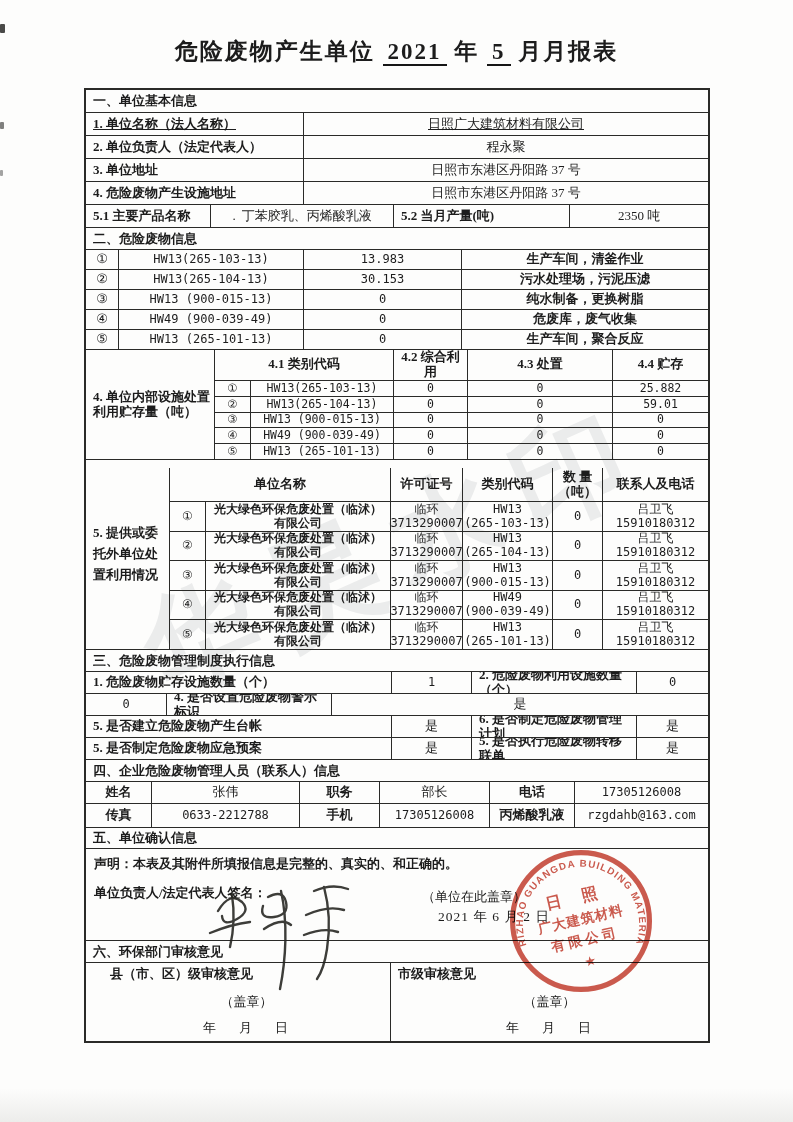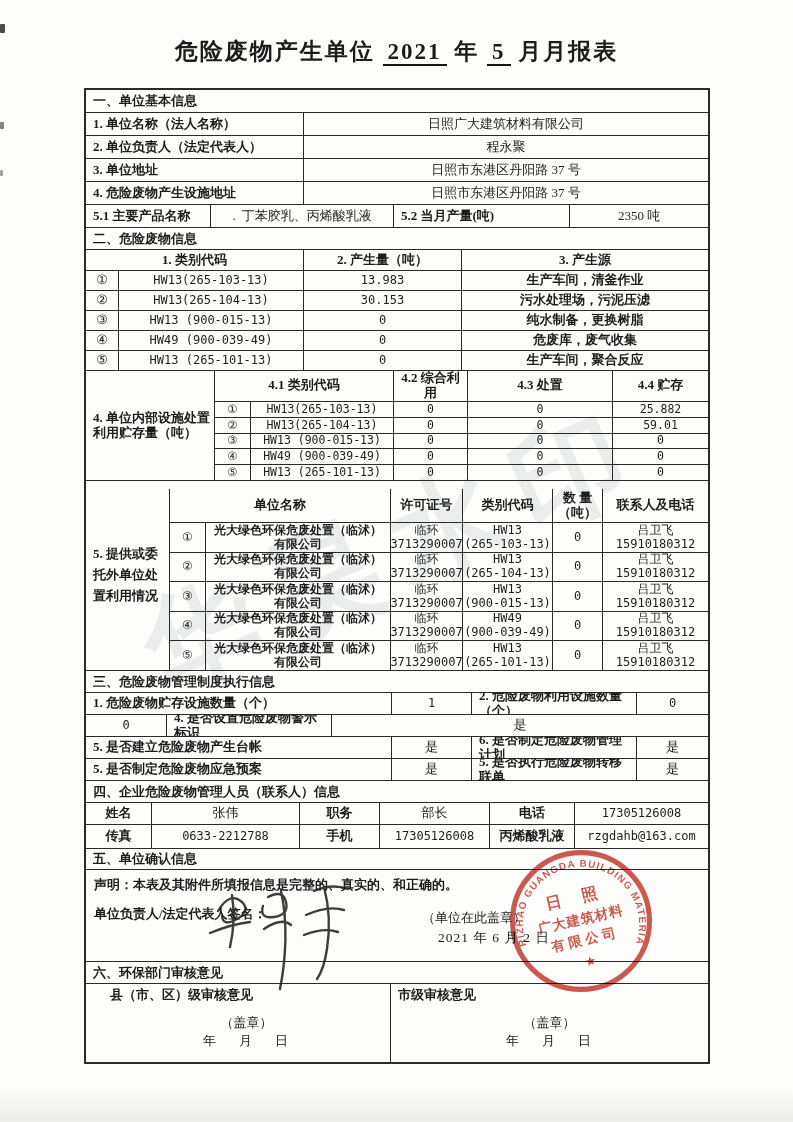--- a/index.html
+++ b/index.html
@@ -52,21 +52,21 @@
   .confirm{position:relative;height:92px;}
   .confirm .decl{position:absolute;top:6px;left:8px;font-weight:600;}
   .confirm .sign{position:absolute;top:35px;left:8px;font-weight:600;}
   .confirm .stampnote{position:absolute;top:39px;left:336px;font-size:13px;}
   .confirm .date{position:absolute;top:59px;left:352px;font-size:13.5px;letter-spacing:1px;}
 
   .s6body{height:79px;position:relative;padding-left:17px;}
   .s6cell{position:relative;}
   .s6label{position:absolute;top:4px;left:7px;font-weight:bold;}
   .s6seal{position:absolute;top:32px;width:100%;text-align:center;}
-  .s6date{position:absolute;top:50px;width:100%;text-align:center;letter-spacing:2px;}
+  .s6date{position:absolute;top:58px;width:100%;text-align:center;letter-spacing:2px;}
 
   .stamp-wrap{position:absolute;left:506px;top:846px;width:150px;height:150px;
     z-index:5;mix-blend-mode:multiply;opacity:0.92;}
   .sig-wrap{position:absolute;left:202px;top:877px;width:175px;height:120px;z-index:4;
     overflow:visible;}
 </style>
 </head>
 <body>
 
 <div class="edge-mark" style="left:0;top:24px;width:5px;height:9px;"></div>
@@ -80,21 +80,21 @@
   <span>危险废物产生单位</span>
   <span class="u">2021</span>
   <span>年</span>
   <span class="u">5</span>
   <span>月月报表</span>
 </div>
 
 <div class="sheet">
 
   <div class="row sechead" style="height:22px;">一、单位基本信息</div>
-  <div class="row" style="height:23px;">
+  <div class="row" style="height:23px;text-decoration:underline;">
     <div class="c left b" style="width:217px;">1. 单位名称（法人名称）</div>
     <div class="c" style="flex:1;">日照广大建筑材料有限公司</div>
   </div>
   <div class="row" style="height:23px;">
     <div class="c left b" style="width:217px;">2. 单位负责人（法定代表人）</div>
     <div class="c" style="flex:1;">程永聚</div>
   </div>
   <div class="row" style="height:23px;">
     <div class="c left b" style="width:217px;">3. 单位地址</div>
     <div class="c" style="flex:1;">日照市东港区丹阳路 37 号</div>
@@ -107,25 +107,20 @@
     <div class="c left b" style="width:124px;">5.1 主要产品名称</div>
     <div class="c" style="width:183px;">
       <span style="margin-right:6px;">.</span>
       <span>丁苯胶乳、丙烯酸乳液</span>
     </div>
     <div class="c left b" style="width:176px;">5.2 当月产量(吨)</div>
     <div class="c" style="flex:1;">2350 吨</div>
   </div>
 
   <div class="row sechead" style="height:22px;">二、危险废物信息</div>
-  <div class="row b" style="height:21px;">
-    <div class="c" style="width:217px;">1. 类别代码</div>
-    <div class="c" style="width:158px;">2. 产生量（吨）</div>
-    <div class="c" style="flex:1;">3. 产生源</div>
-  </div>
   <div class="row" style="height:20px;">
     <div class="c" style="width:32px;">①</div>
     <div class="c num" style="width:185px;">HW13(265-103-13)</div>
     <div class="c num" style="width:158px;">13.983</div>
     <div class="c b" style="flex:1;">生产车间，清釜作业</div>
   </div>
   <div class="row" style="height:20px;">
     <div class="c" style="width:32px;">②</div>
     <div class="c num" style="width:185px;">HW13(265-104-13)</div>
     <div class="c num" style="width:158px;">30.153</div>

